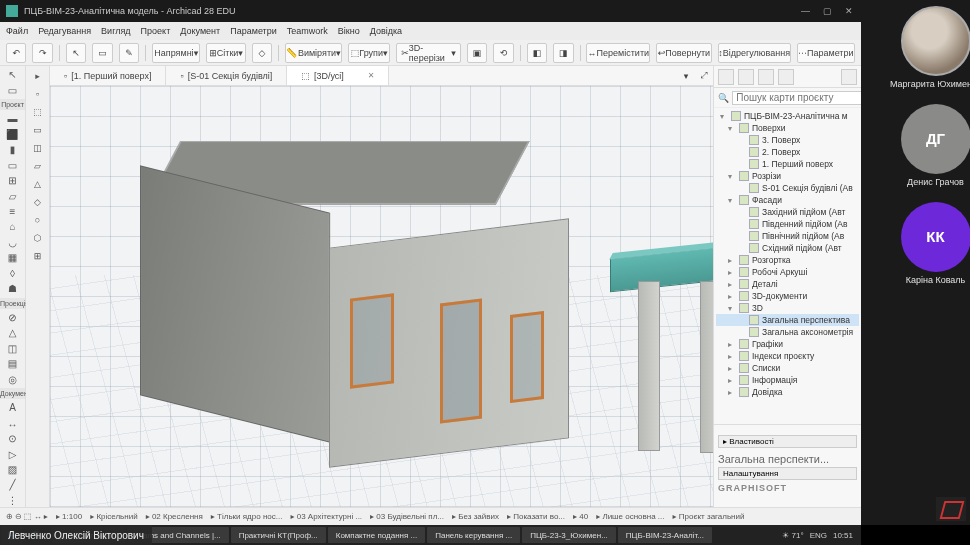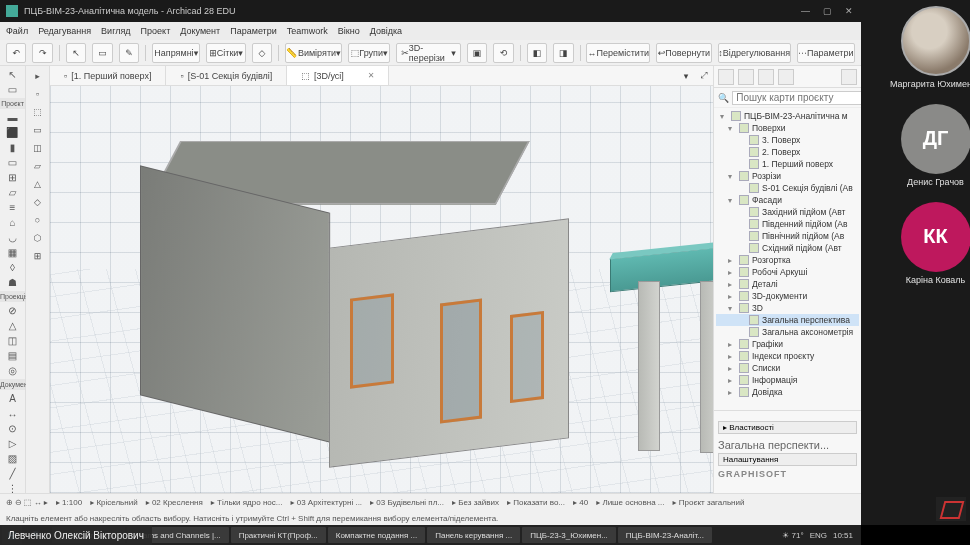--- a/index.html
+++ b/index.html
@@ -71,25 +71,25 @@
 .rp-bottom { border-top:1px solid #ddd; padding: 10px 4px; }
 .rp-bottom .btab { background:#eee; border:1px solid #ccc; padding:1px 4px; font-size:8px; margin-bottom:3px;}
 .rp-bottom .logo { height:14px; color:#888; font-size:9px; letter-spacing:1px; font-weight:bold; text-align:left;}
 .taskbar { position: absolute; left: 0; bottom: 0; width: 861px; height: 20px; background: #222; display: flex; align-items: center; padding: 0 2px; gap: 2px; }
 .taskbar .start { width: 20px; height: 18px; background: #333; display:flex; align-items:center; justify-content:center; color:#6cf; font-size:11px; cursor:pointer;}
 .taskbar .titem { height: 16px; padding: 0 8px; background: #3a3a3a; color: #ddd; font-size: 8px; display: flex; align-items:center; border-radius:1px; cursor:pointer; white-space:nowrap; max-width: 110px; overflow:hidden;}
 .taskbar .tspacer { flex:1; }
 .taskbar .tray { display:flex; gap:6px; color:#ccc; font-size:8px; align-items:center; padding:0 6px;}
 .conference { position: absolute; right: 0; top: 0; width: 109px; height: 525px; background: #1a1a1a; display: flex; flex-direction: column; align-items: center; padding-top: 6px; gap: 14px; padding-left: 40px; }
 .participant { width: 98px; display: flex; flex-direction: column; align-items: center; gap: 3px; }
-.avatar { width: 70px; height: 70px; border-radius: 50%; display:flex; align-items:center; justify-content:center; font-size:20px; font-weight:600; color:#fff;}
+.avatar { width: 70px; height: 70px; border-radius: 50%; display:flex; align-items:center; justify-content:center; font-size:15px; font-weight:600; color:#fff;}
 .avatar.photo1 { background: radial-gradient(circle at 40% 35%, #d8cfc2 30%, #8a7a6a 70%); border:2px solid #aaa;}
 .avatar.photo2 { background: radial-gradient(circle at 45% 30%, #e8d5c5 25%, #4a5a7a 70%); border:2px solid #3a6a9a;}
 .avatar.initials1 { background: #8a8a88; }
-.avatar.initials2 { background: #be185d; }
+.avatar.initials2 { background: #6d28d9; }
 .pname { color: #e0e0e0; font-size: 9px; text-align: center; line-height: 1.2; max-width: 100px;}
 .pname.hilite { background: rgba(60,90,140,.7); padding: 1px 4px; border-radius:2px;}
 .corner-badge { position:absolute; right:4px; bottom:24px; width:30px; height:24px; background:#222; }
 .corner-badge::before{ content:""; position:absolute; left:6px; top:4px; width:16px; height:14px; border:2px solid #c33; transform: skewX(-15deg);}
 .caption-bar { position:absolute; left:0; top:525px; height:20px; background:rgba(40,40,40,.9); color:#eee; font-size:10px; padding:2px 8px; display:flex; align-items:center;}
 </style>
 </head>
 <body>
 
 <div class="main-app">
@@ -370,21 +370,20 @@
       <span>▸ 02 Креслення</span>
       <span>▸ Тільки ядро нос...</span>
       <span>▸ 03 Архітектурні ...</span>
       <span>▸ 03 Будівельні пл...</span>
       <span>▸ Без зайвих</span>
       <span>▸ Показати во...</span>
       <span>▸ 40</span>
       <span>▸ Лише основна ...</span>
       <span>▸ Проєкт загальний</span>
     </div>
-  <div class="hintbar">Клацніть елемент або накресліть область вибору. Натисніть і утримуйте Ctrl + Shift для перемикання вибору елемента/піделемента.</div>
 </div>
 
 <div class="taskbar">
   <div class="start">⊞</div>
   <div class="titem" style="background:#222">🔍</div>
   <div id="taskbar-items" style="display:flex;gap:2px">
       <div class="titem">ДН-23-Archicad</div>
       <div class="titem">Teams and Channels |...</div>
       <div class="titem">Практичні КТ(Проф...</div>
       <div class="titem">Компактне подання ...</div>

